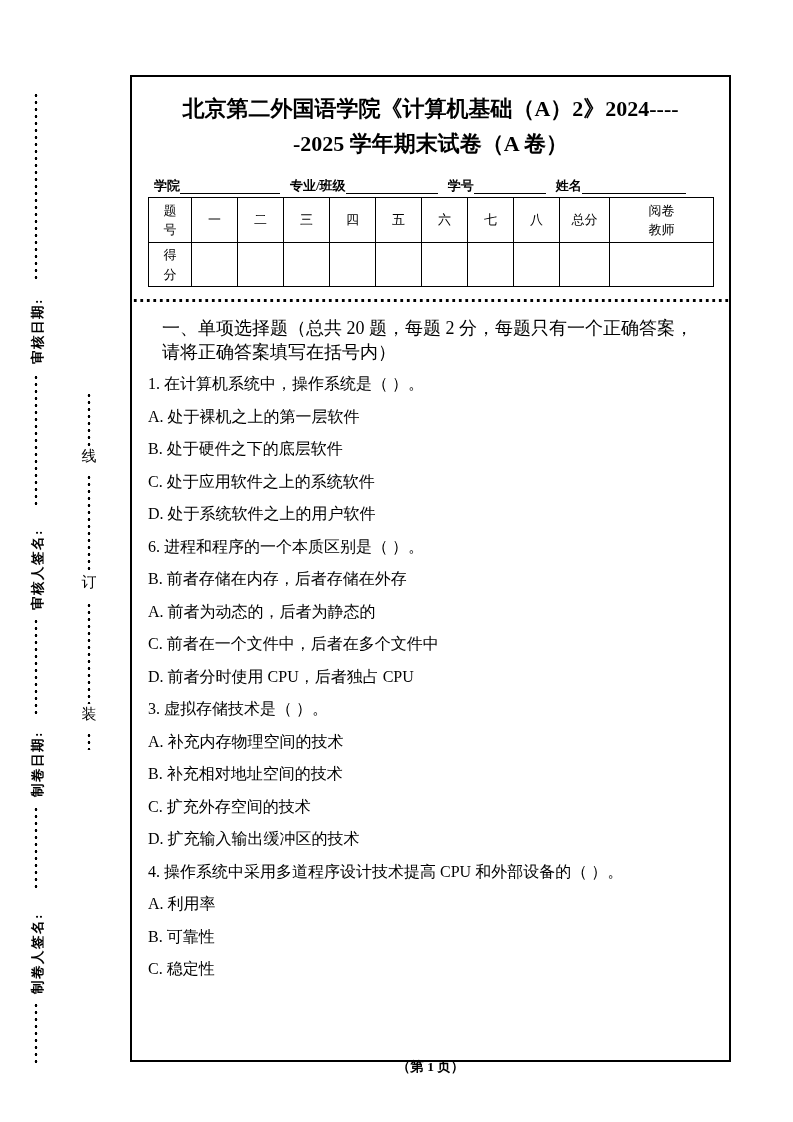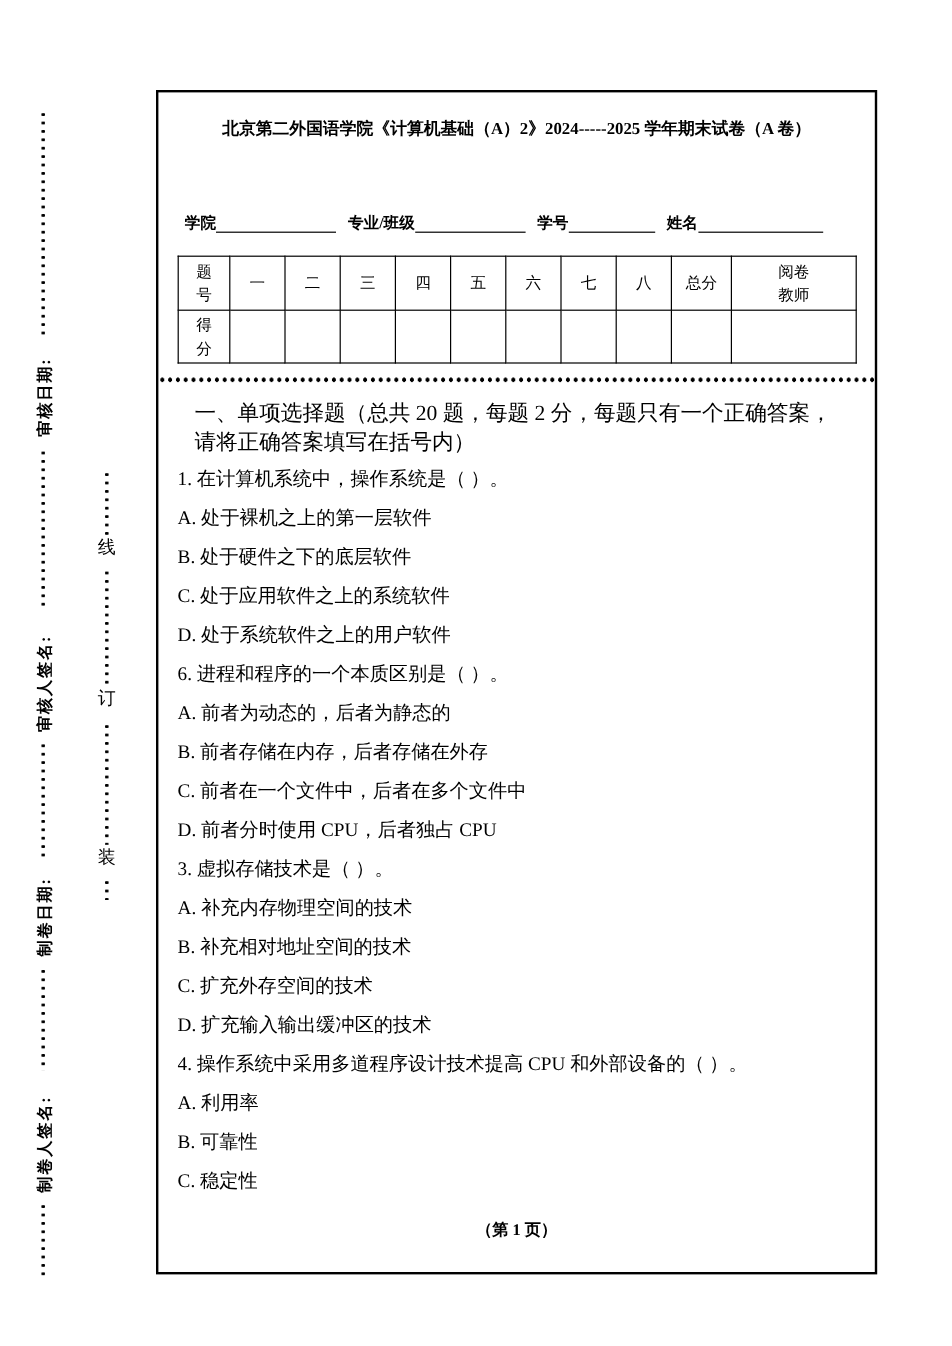--- a/index.html
+++ b/index.html
@@ -20,48 +20,48 @@
     white-space:nowrap; font-weight:bold; font-size:13.5px; letter-spacing:1.5px;
   }
   .bind-char { position:absolute; width:18px; text-align:center; font-size:15px; }
 
   
   .paper {
     position:absolute; left:130px; top:75px; width:601px; height:987px;
     border:2px solid #000; padding:14px 16px 0; box-sizing:border-box;
   }
   .title {
-    text-align:center; font-size:14px; font-weight:bold; line-height:35px;
+    text-align:center; font-size:22px; font-weight:bold; line-height:35px;
     padding:0 18px; height:70px; overflow:hidden;
   }
   .fields { display:flex; align-items:flex-start; margin:16px 0 0 6px; font-size:13px; font-weight:bold; height:20px; }
   .fields .flabel { white-space:nowrap; }
   .fields .fline { display:inline-block; border-bottom:1.5px solid #000; height:16px; }
   .fields .gap { width:10px; flex:0 0 10px; }
 
-  table.score { border-collapse:collapse; table-layout:fixed; width:565px; margin:16px auto 0; }
+  table.score { border-collapse:collapse; table-layout:fixed; width:565px; margin:0 auto 0; }
   table.score td { border:1.5px solid #000; text-align:center; vertical-align:middle; font-size:13px; padding:1px; }
   tr.r1 { height:45px; }
   tr.r2 { height:44px; }
   .stack2 { width:1.2em; margin:0 auto; word-break:break-all; line-height:1.5; }
   .stack4 { width:2.4em; margin:0 auto; word-break:break-all; line-height:1.5; }
 
   
   .hdots {
     height:7px; margin:10px -16px 0;
     background-image:radial-gradient(circle,#000 1.6px,transparent 1.85px);
     background-size:6.5px 7px; background-repeat:repeat-x;
   }
 
   .section-heading { margin:12px 14px 0; font-size:18px; line-height:24px; height:48px; overflow:hidden; }
   .questions { margin-top:4px; font-size:16px; }
   .qline { line-height:32.5px; white-space:nowrap; overflow:hidden; }
 
   .footer {
-    position:absolute; left:130px; top:1016px; width:601px; text-align:center;
+    position:absolute; left:130px; top:1058px; width:601px; text-align:center;
     font-size:13.5px; font-weight:bold;
   }
 </style>
 </head>
 <body>
 
 <div class="page">
 
   <div class="vdots" style="left:33px; top:92px;  height:190px;"></div>
   <div class="v-label" style="left:29px; top:364px;">审核日期:</div>
@@ -158,22 +158,22 @@
       <div>
         <div class="qline">1.  在计算机系统中，操作系统是（  ）。</div>
         <div class="qline">A.  处于裸机之上的第一层软件</div>
         <div class="qline">B.  处于硬件之下的底层软件</div>
         <div class="qline">C.  处于应用软件之上的系统软件</div>
         <div class="qline">D.  处于系统软件之上的用户软件</div>
       </div>
 
       <div>
         <div class="qline">6.  进程和程序的一个本质区别是（  ）。</div>
+        <div class="qline">B.  前者存储在内存，后者存储在外存</div>
         <div class="qline">A.  前者为动态的，后者为静态的</div>
-        <div class="qline">B.  前者存储在内存，后者存储在外存</div>
         <div class="qline">C.  前者在一个文件中，后者在多个文件中</div>
         <div class="qline">D.  前者分时使用 CPU，后者独占 CPU</div>
       </div>
 
       <div>
         <div class="qline">3.  虚拟存储技术是（  ）。</div>
         <div class="qline">A.  补充内存物理空间的技术</div>
         <div class="qline">B.  补充相对地址空间的技术</div>
         <div class="qline">C.  扩充外存空间的技术</div>
         <div class="qline">D.  扩充输入输出缓冲区的技术</div>

